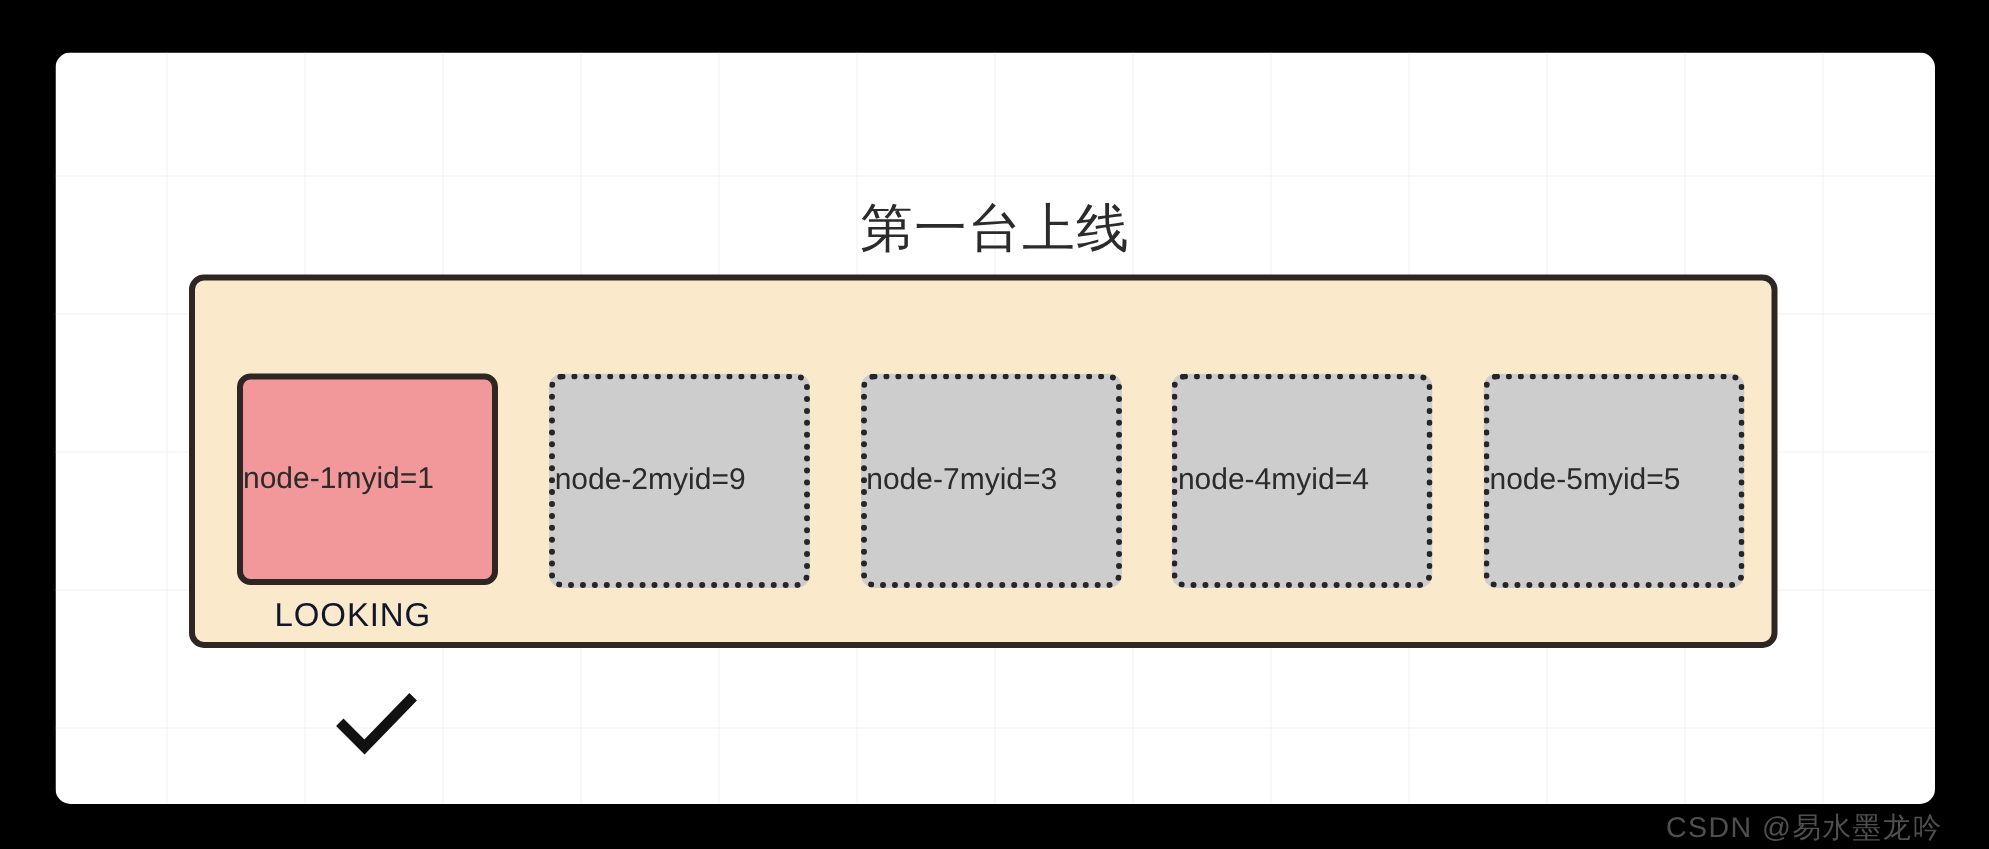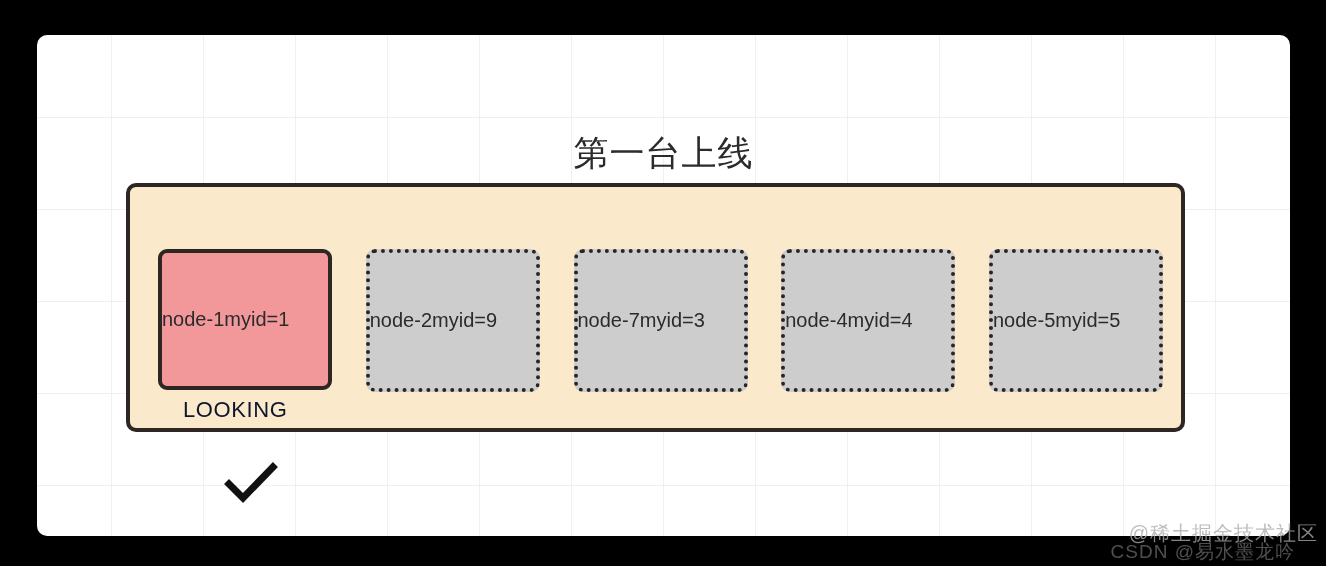--- a/index.html
+++ b/index.html
@@ -204,17 +204,16 @@
     </div>
 
     <div id="checkmark">
       <svg width="60" height="60" viewBox="0 0 60 60" aria-hidden="true">
         <path d="M8 31 L22 45 L52 14" stroke="#111111" stroke-width="7" stroke-linecap="square" stroke-linejoin="miter" fill="none"></path>
       </svg>
     </div>
 
   </div>
 
-  <div class="watermark" id="watermark-juejin">@稀土掘金技术社区</div>
 
   <div class="watermark" id="watermark-csdn">CSDN @易水墨龙吟</div>
 
 </div>
 
 </body></html>

